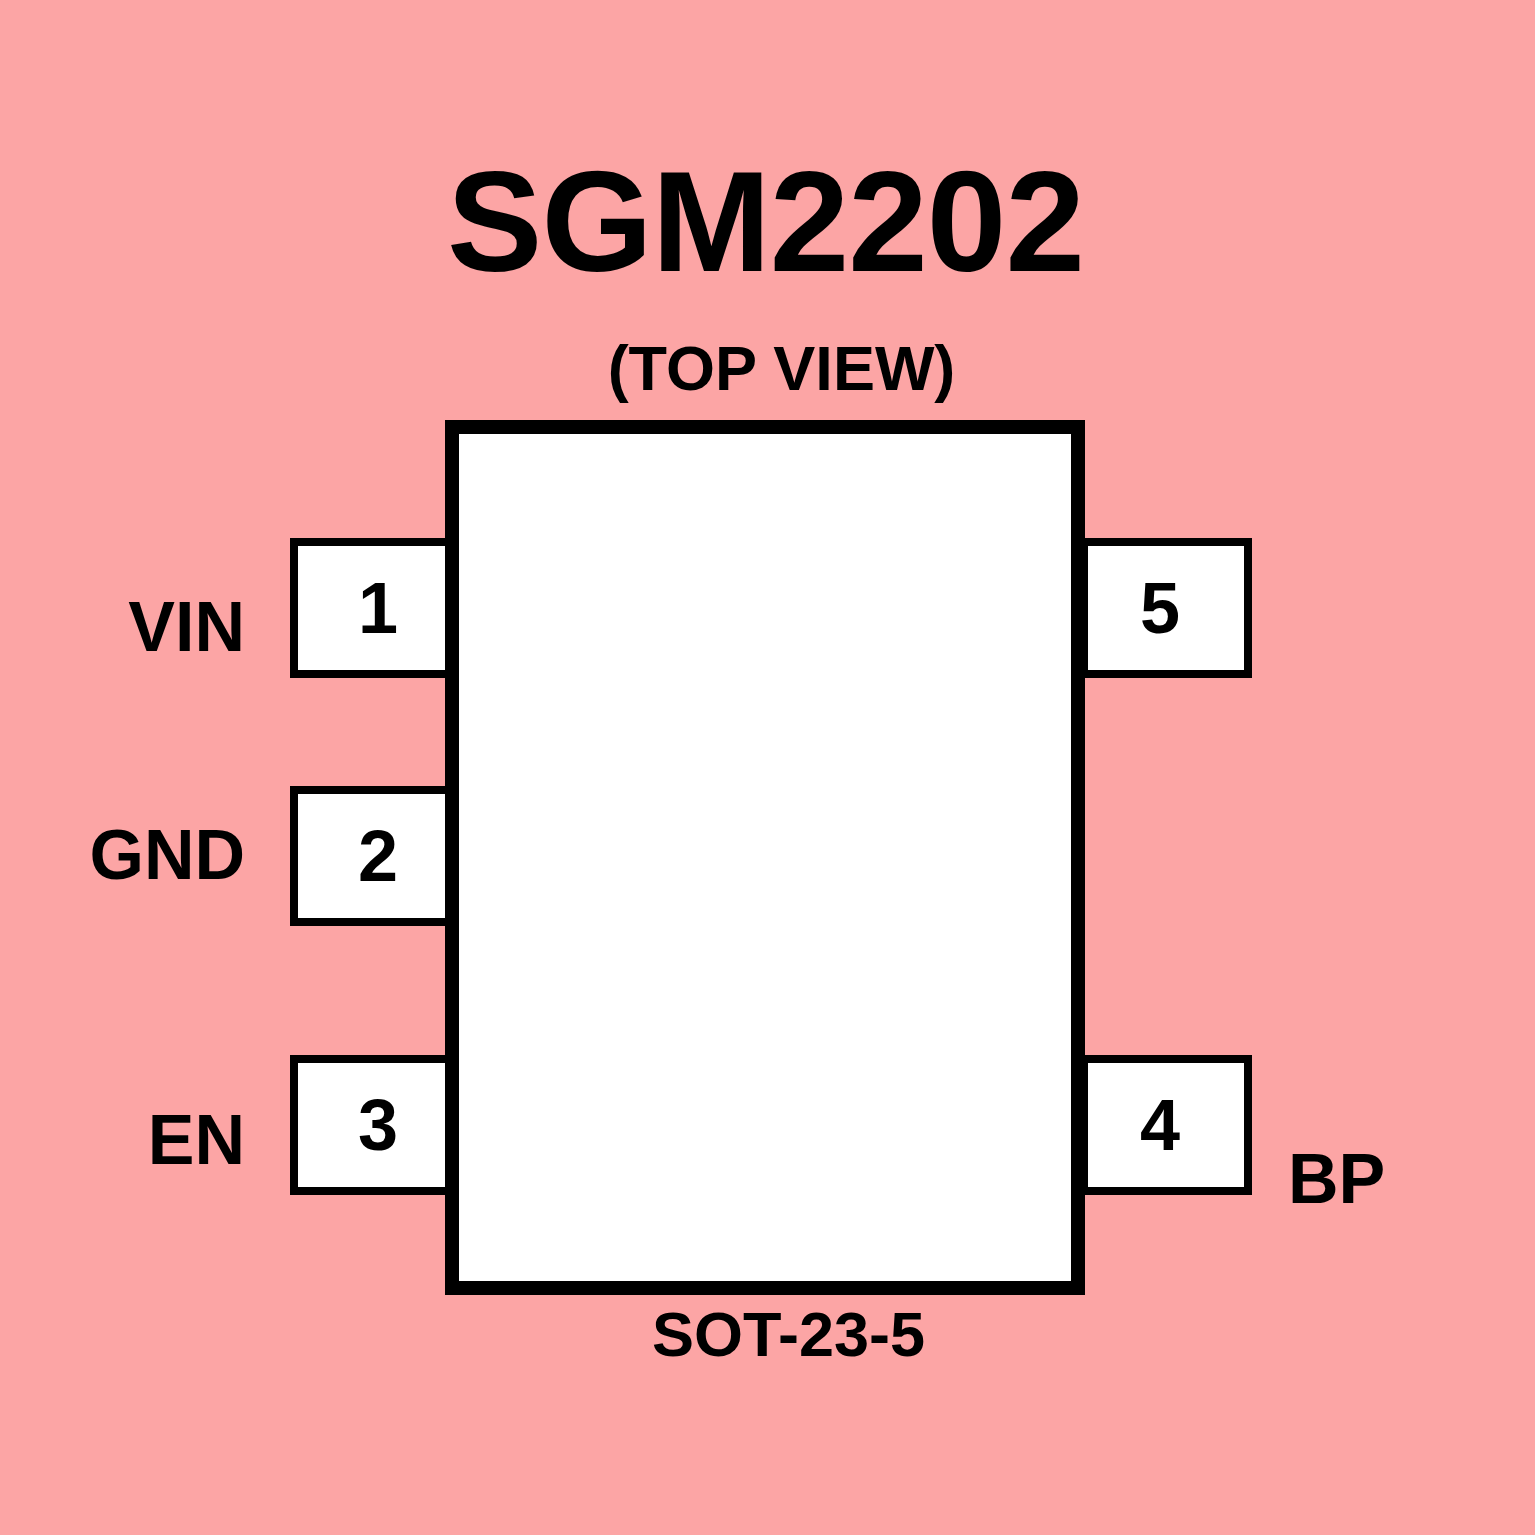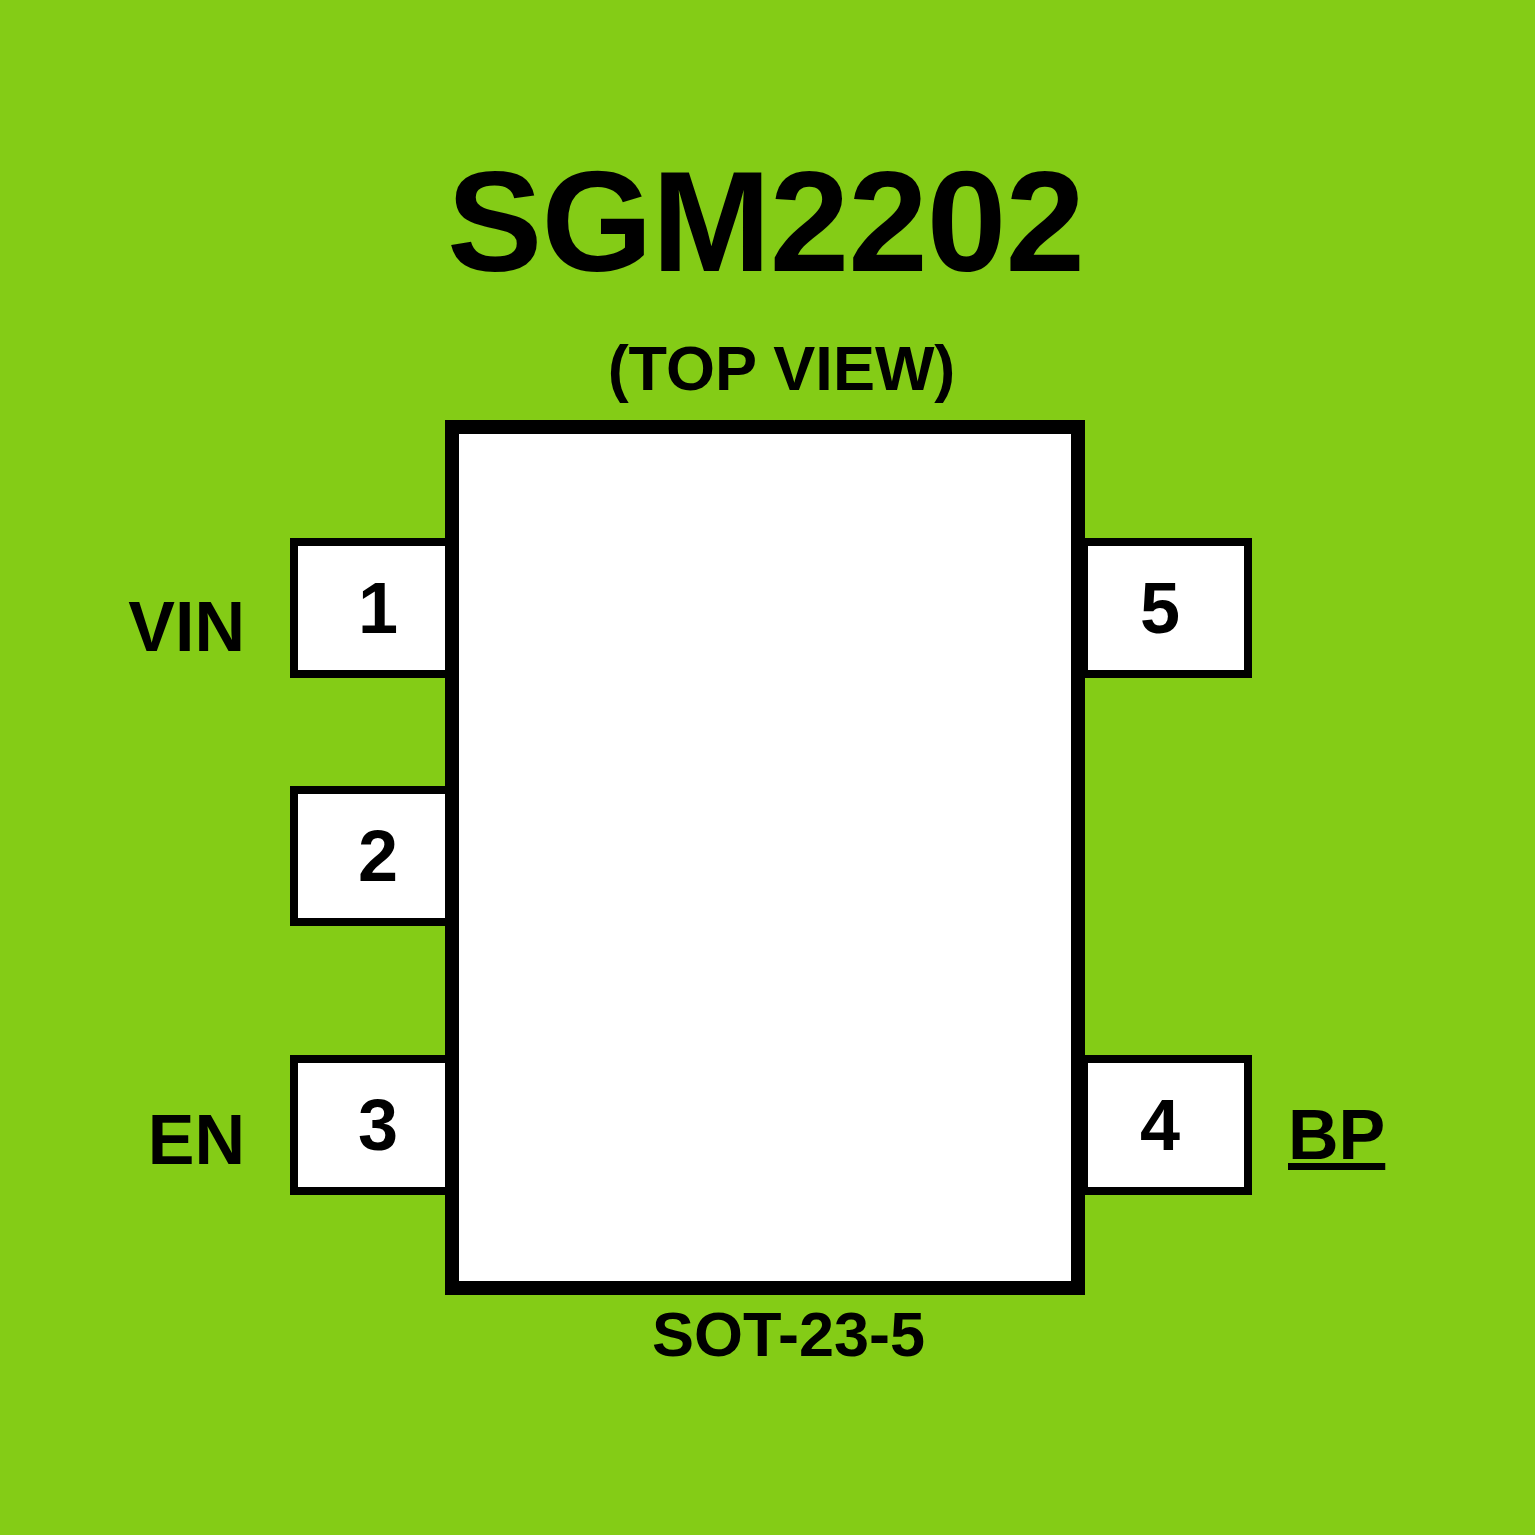--- a/index.html
+++ b/index.html
@@ -12,21 +12,21 @@
     height: 1535px;
     font-family: "Liberation Sans", sans-serif;
     color: #000000;
     overflow: hidden;
   }
 
   #canvas {
     position: relative;
     width: 1535px;
     height: 1535px;
-    background: #84cc16;
+    background: #fca5a5;
   }
 
   
   .title {
     position: absolute;
     left: 0;
     top: 150px;
     width: 1535px;
     text-align: center;
     font-size: 143px;
@@ -132,30 +132,31 @@
   <div class="body-rect"></div>
 
   <div class="pin pin-left" style="top:538px;">
     <span class="pin-num">1</span>
   </div>
   <div class="pin-label label-left" style="top:592px;">VIN</div>
 
   <div class="pin pin-left" style="top:786px;">
     <span class="pin-num">2</span>
   </div>
+  <div class="pin-label label-left" style="top:820px;">GND</div>
 
   <div class="pin pin-left" style="top:1055px;">
     <span class="pin-num">3</span>
   </div>
   <div class="pin-label label-left" style="top:1105px;margin-left:41px;">EN</div>
 
   <div class="pin pin-right" style="top:538px;">
     <span class="pin-num">5</span>
   </div>
 
   <div class="pin pin-right" style="top:1055px;">
     <span class="pin-num">4</span>
   </div>
-  <div class="pin-label label-right" style="top:1100px;text-decoration:underline;">BP</div>
+  <div class="pin-label label-right" style="top:1144px;">BP</div>
 
   <div class="footer">SOT-23-5</div>
 
 </div>
 
 </body></html>

